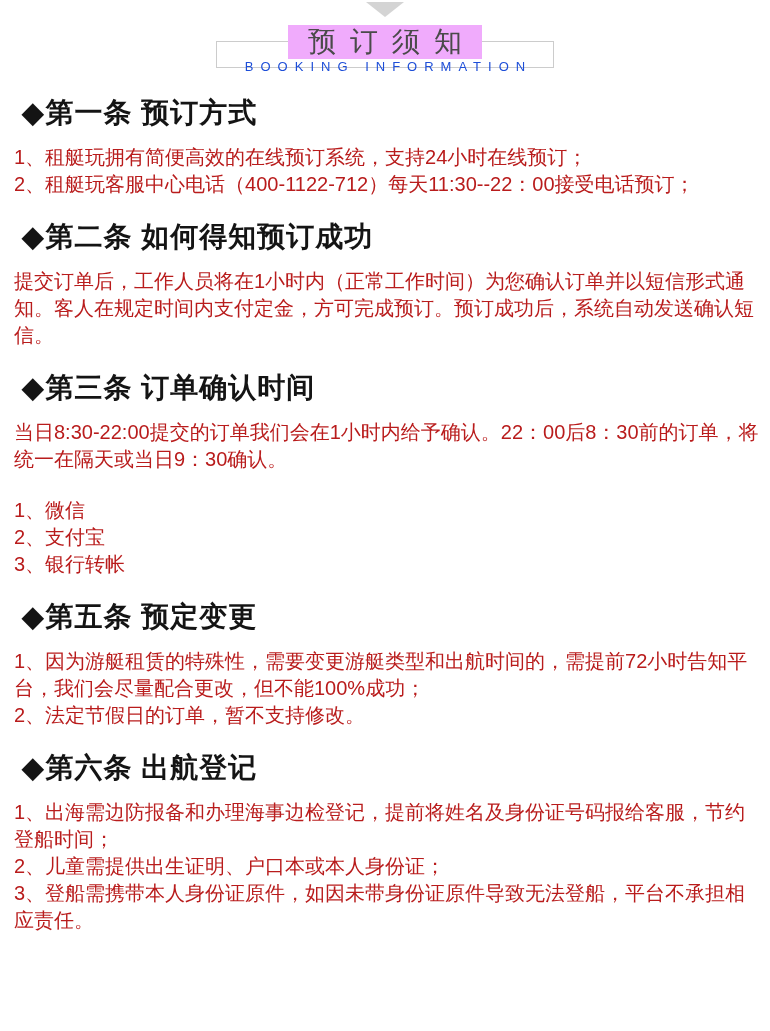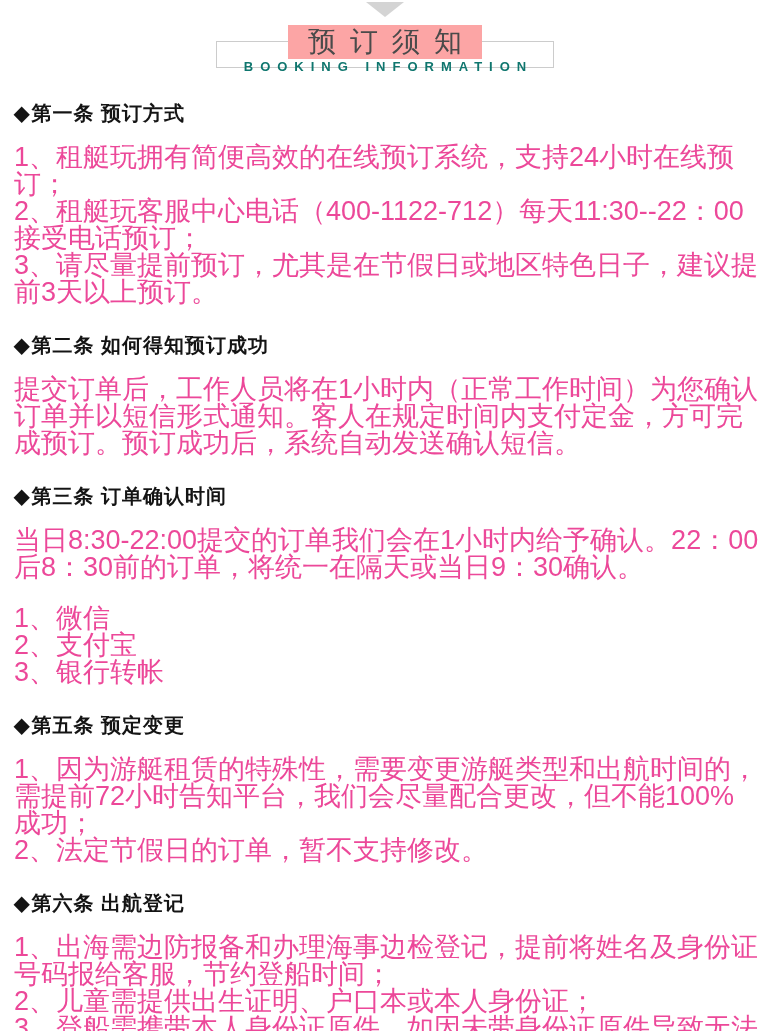--- a/index.html
+++ b/index.html
@@ -27,60 +27,60 @@
     width: 338px;
     height: 27px;
     border: 1px solid #cccccc;
     margin: 24px auto 0;
   }
   .page-title {
     position: absolute;
     top: -17px;
     left: 50%;
     transform: translateX(-50%);
-    background: #fca5a5;
+    background: #f0abfc;
     padding: 0 6px 0 20px;
     font-size: 28px;
     line-height: 34px;
     letter-spacing: 14px;
     color: #4a4a4a;
     white-space: nowrap;
     font-weight: 400;
   }
   .page-subtitle {
     position: absolute;
     bottom: -9px;
     left: 50%;
     transform: translateX(-50%);
     font-size: 13px;
     line-height: 18px;
     letter-spacing: 7px;
     padding-left: 7px;
-    color: #0f766e;
+    color: #1d4ed8;
     white-space: nowrap;
-    font-weight: 700;
+    font-weight: 400;
   }
   .content { padding: 0 10px 0 14px; }
   .section { margin-top: 24px; }
   .section.first { margin-top: 30px; }
   .heading {
-    margin: 0;
-    font-size: 20px;
+    margin: 8px;
+    font-size: 28px;
     line-height: 30px;
     font-weight: 700;
     color: #141414;
     letter-spacing: 1px;
   }
   .diamond { margin-right: 1px; }
   .body { margin-top: 16px; }
   .line {
     margin: 0;
-    font-size: 27px;
+    font-size: 20px;
     line-height: 27px;
-    color: #ec4899;
+    color: #b91c1c;
     font-weight: 500;
     overflow-wrap: break-word;
   }
 </style>
 </head>
 <body>
 
 <div class="page">
 
   <div class="arrow-down"></div>
@@ -90,21 +90,20 @@
     <div class="page-subtitle">BOOKING INFORMATION</div>
   </div>
 
   <div class="content">
 
     <section class="section first">
       <h2 class="heading"><span class="diamond">◆</span><span>第一条 预订方式</span></h2>
       <div class="body">
         <p class="line">1、租艇玩拥有简便高效的在线预订系统，支持24小时在线预订；</p>
         <p class="line">2、租艇玩客服中心电话（400-1122-712）每天11:30--22：00接受电话预订；</p>
-        <p class="line">3、请尽量提前预订，尤其是在节假日或地区特色日子，建议提前3天以上预订。</p>
       </div>
     </section>
 
     <section class="section">
       <h2 class="heading"><span class="diamond">◆</span><span>第二条 如何得知预订成功</span></h2>
       <div class="body">
         <p class="line">提交订单后，工作人员将在1小时内（正常工作时间）为您确认订单并以短信形式通知。客人在规定时间内支付定金，方可完成预订。预订成功后，系统自动发送确认短信。</p>
       </div>
     </section>
 

